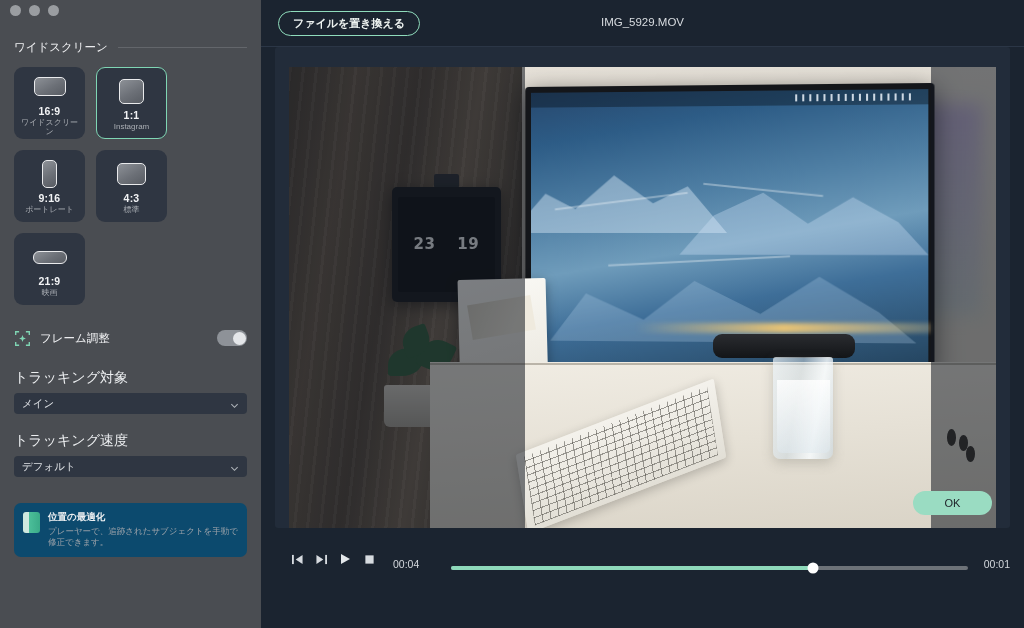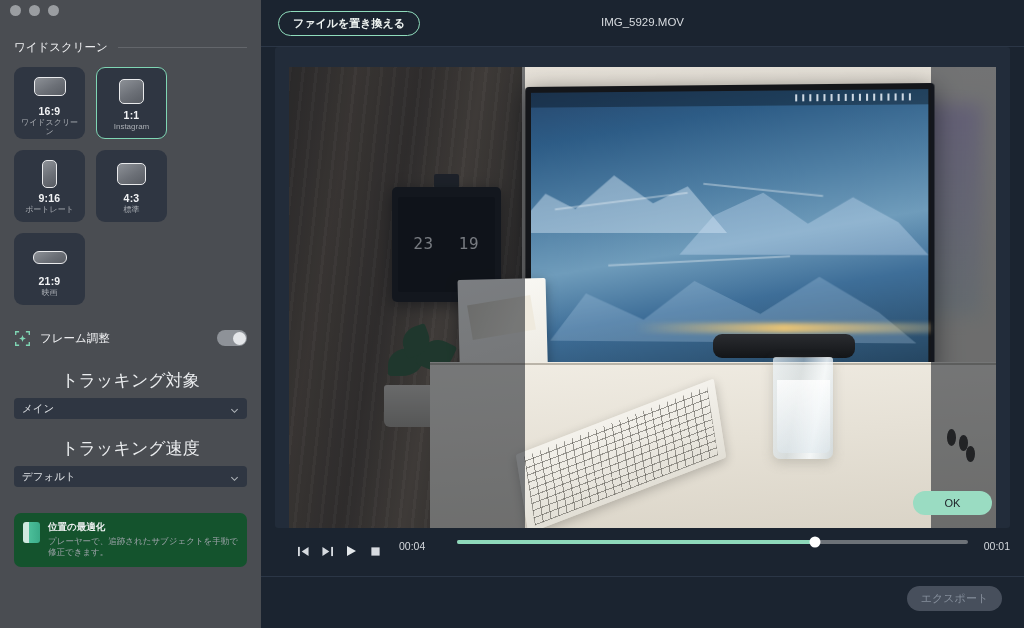--- a/index.html
+++ b/index.html
@@ -71,30 +71,30 @@
     display:flex; align-items:center; gap:8px; margin-top:22px; height:16px;
   }
   .chev { width:9px; height:9px; flex:0 0 9px; }
   .adv-title { font-size:11.5px; color:#f0f1f3; font-weight:bold; }
   .info-i {
     width:12px; height:12px; border-radius:50%; border:1px solid #b6babf;
     font-size:8px; line-height:10px; text-align:center; color:#b6babf; flex:0 0 12px;
   }
   .adv-head .rule { flex:1; height:1px; background:#63666b; }
 
-  .field-label { font-size:17px; color:#eceef0; margin-top:18px; margin-bottom:6px;text-align:center; }
+  .field-label { font-size:14px; color:#eceef0; margin-top:18px; margin-bottom:6px; }
   .select {
     height:21px; background:#2f3642; border-radius:4px;
     display:flex; align-items:center; padding:0 8px; cursor:pointer;
   }
   .select .val { font-size:10.5px; color:#dfe2e6; }
   .select .dn { margin-left:auto; width:9px; height:9px; }
 
   .hint-card {
-    margin-top:26px; background:#14532d; border-radius:7px;
+    margin-top:26px; background:#0c4a6e; border-radius:7px;
     padding:8px 9px; display:flex; gap:8px;
   }
   .hint-ico {
     width:17px; height:21px; border-radius:3px; flex:0 0 17px; margin-top:1px;
     background:linear-gradient(90deg,#cfe9df 0%,#cfe9df 34%,#4cbf9a 34%,#3aab88 100%);
   }
   .hint-title { font-size:9.5px; font-weight:bold; color:#eef0f2; margin-bottom:2px; }
   .hint-body  { font-size:8.5px; color:#9ea3aa; line-height:1.35; }
 
   
@@ -112,21 +112,21 @@
     font-size:11.5px; color:#d8dce0;
   }
 
   
   #stage {
     position:absolute; left:14px; top:47px; right:14px; bottom:100px;
     background:#222c3a; border-radius:3px; overflow:hidden;
   }
   #video {
     position:absolute; left:14px; top:20px; right:14px; bottom:0;
-    overflow:hidden; background:#a21caf;
+    overflow:hidden; background:#a21caf;font-weight:bold;
   }
 
   
   .ph { position:absolute; }
   .wall-left   { left:0; top:0; width:33%; height:100%;
                  background:linear-gradient(100deg,#4a4036 0%,#6b5c4c 22%,#55493d 42%,#7a6a58 62%,#4e4438 85%,#3b332a 100%); }
   .wall-left:after{ content:""; position:absolute; inset:0;
                  background:repeating-linear-gradient(96deg,rgba(255,255,255,.05) 0 3px,rgba(0,0,0,.05) 3px 13px); }
   .wall-right  { left:33%; top:0; right:0; height:100%;
                  background:linear-gradient(180deg,#e7e2d9 0%,#ded8cd 40%,#d6d0c4 100%); }
@@ -226,22 +226,22 @@
   .dim-r { right:0; width:9.2%; }
 
   #ok-btn {
     position:absolute; right:18px; bottom:13px; width:79px; height:24px;
     background:#9adcc2; border:none; border-radius:12px;
     color:#20242a; font-size:11px; font-family:inherit; cursor:pointer;
   }
 
   
   #transport {
-    position:absolute; left:30px; right:14px; bottom:58px; height:30px;
-    display:flex; align-items:flex-start;
+    position:absolute; left:24px; right:14px; bottom:58px; height:30px;
+    display:flex; align-items:flex-end;
   }
   .tp-btn { width:24px; height:22px; display:flex; align-items:center;
             justify-content:center; cursor:pointer; }
   .time { font-size:10.5px; color:#d4d8dd; min-width:34px; }
   #time-cur { margin-left:12px; margin-right:24px; }
   #track { flex:1; height:4px; border-radius:2px; background:#6d7278; position:relative; cursor:pointer; }
   #track-fill { position:absolute; left:0; top:0; bottom:0; border-radius:2px; background:#8ed9ba; }
   #track-knob { position:absolute; top:50%; width:11px; height:11px; border-radius:50%;
                 background:#fff; transform:translate(-50%,-50%); }
   #time-dur { margin-left:8px; text-align:right; }
@@ -456,19 +456,15 @@
       <span class="time" id="time-cur">00:04</span>
 
       <span id="track">
         <span id="track-fill" style="width: 70%;"></span>
         <span id="track-knob" style="left: 70%;"></span>
       </span>
 
       <span class="time" id="time-dur">00:01</span>
     </div>
 
-    <div id="footer">
-      <div class="divider" style="top:0"></div>
-      <button id="export-btn">エクスポート</button>
-    </div>
 
   </div>
 </div>
 
 </body></html>

